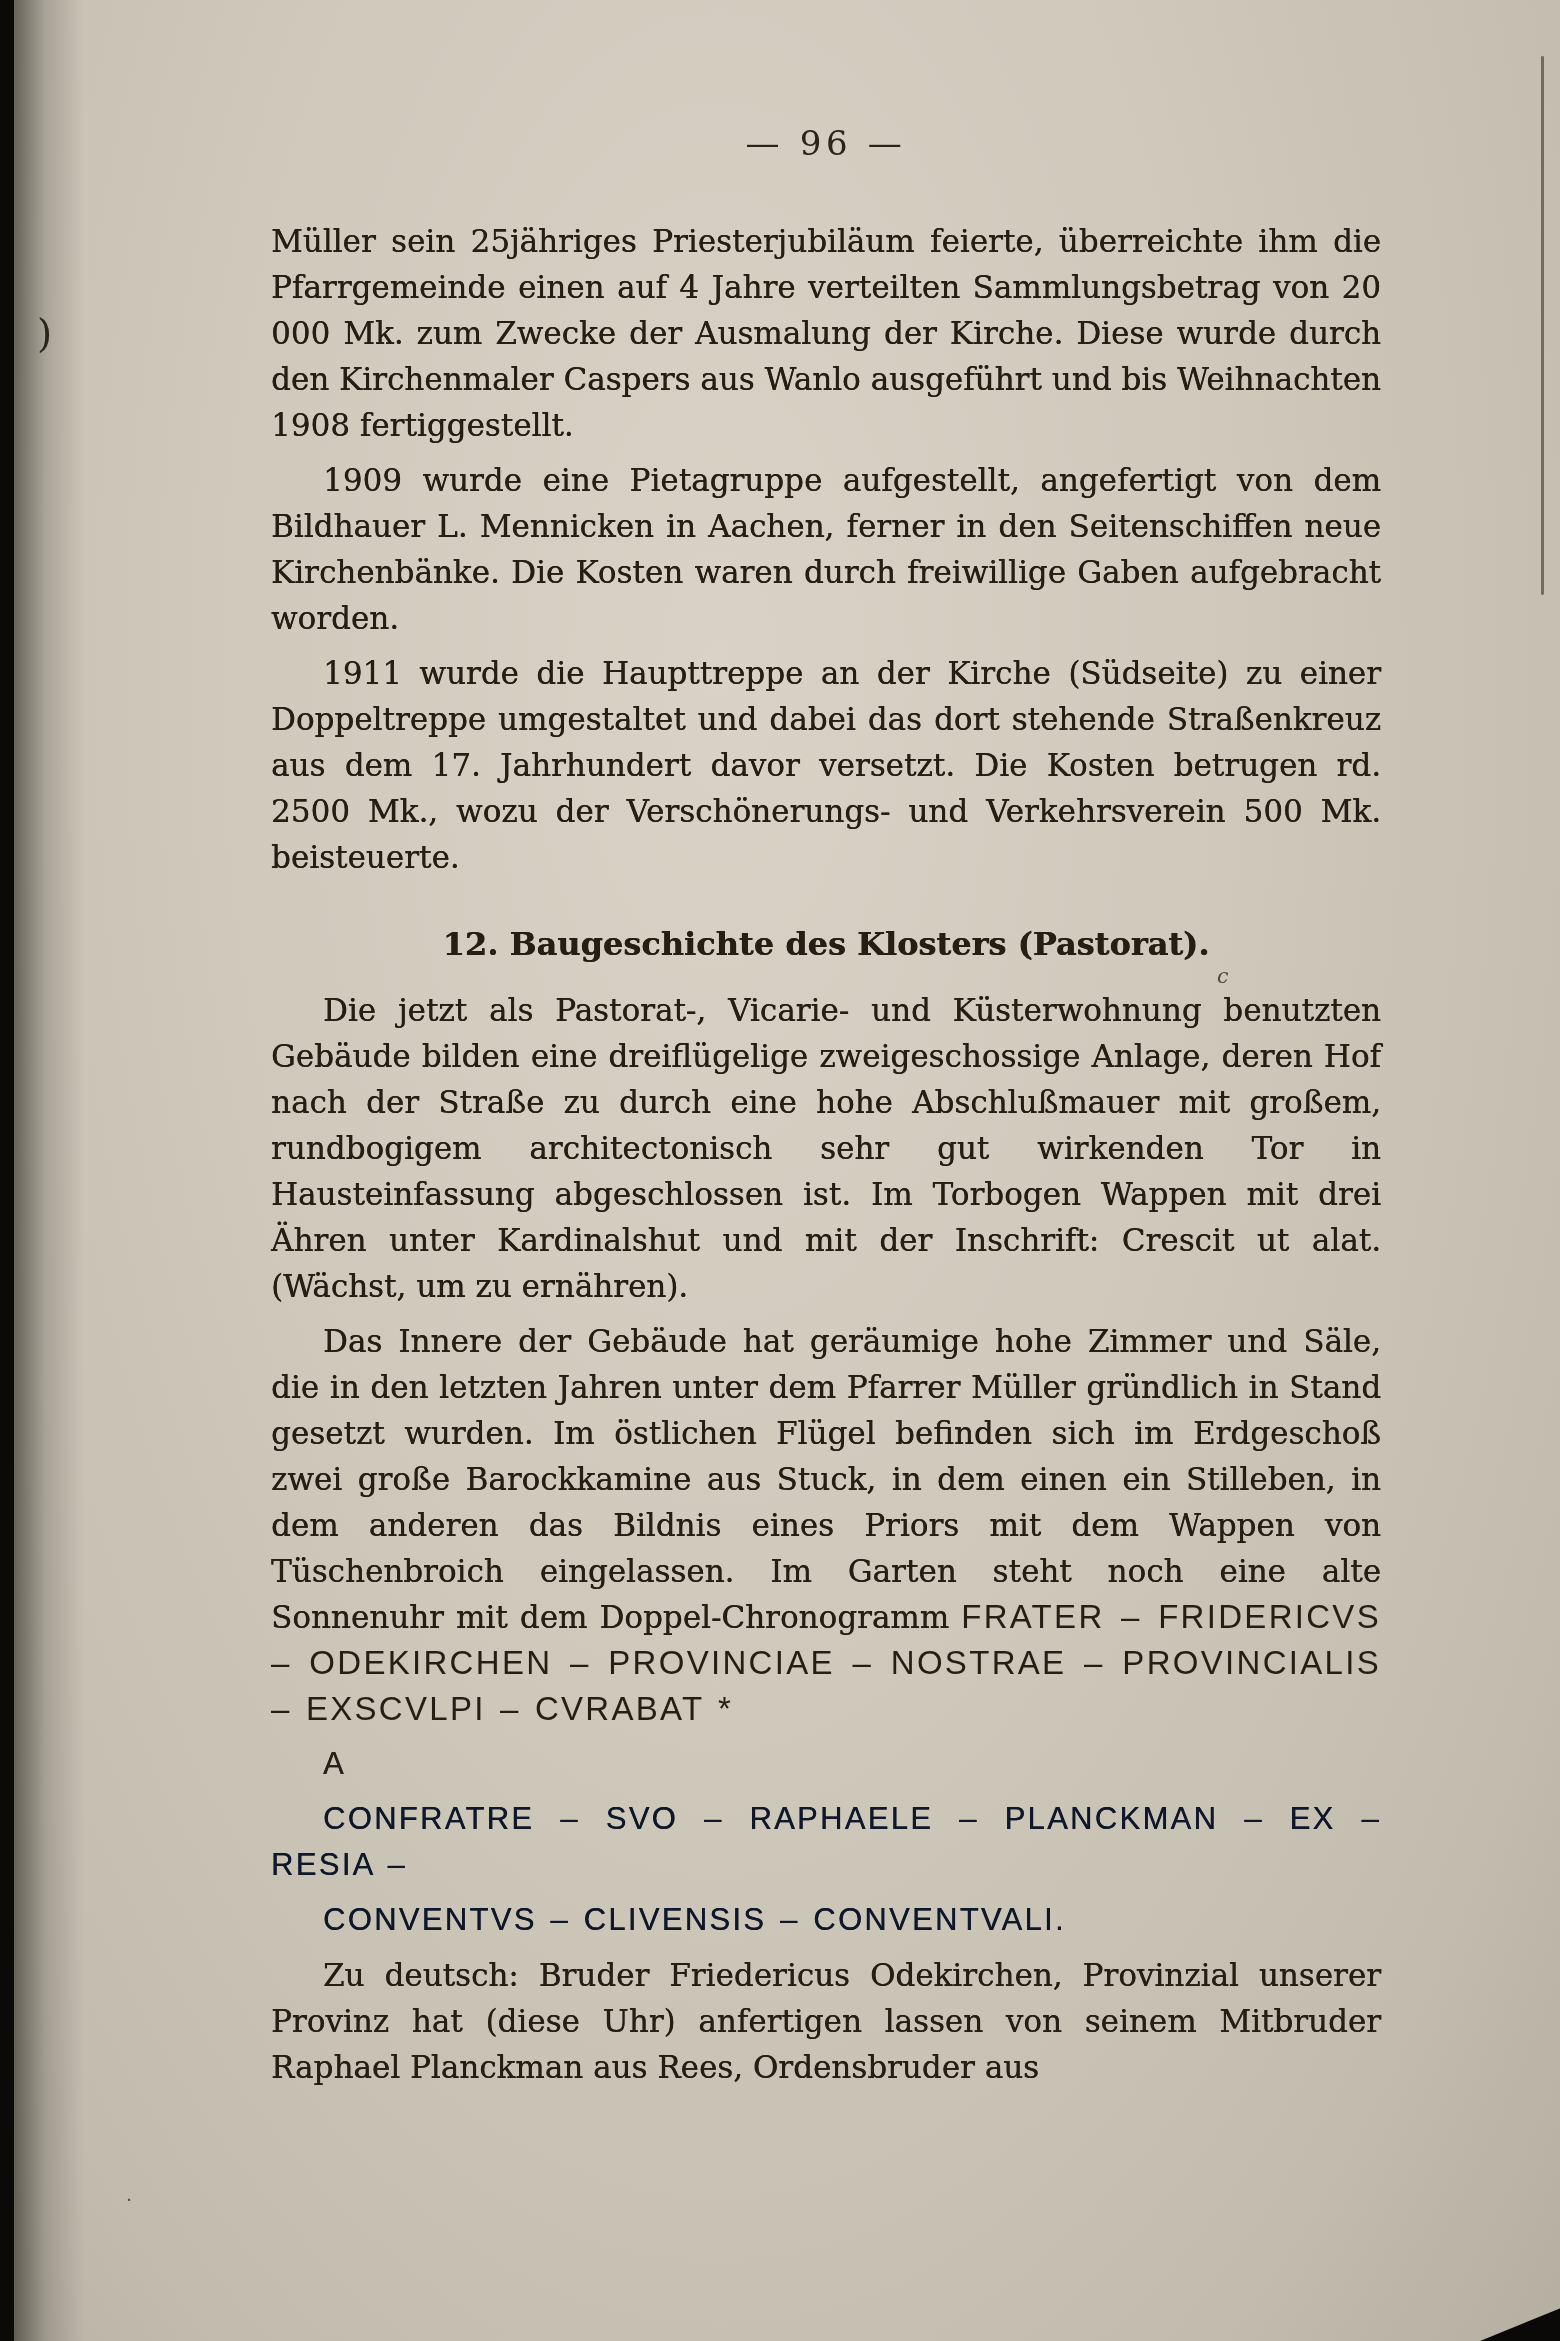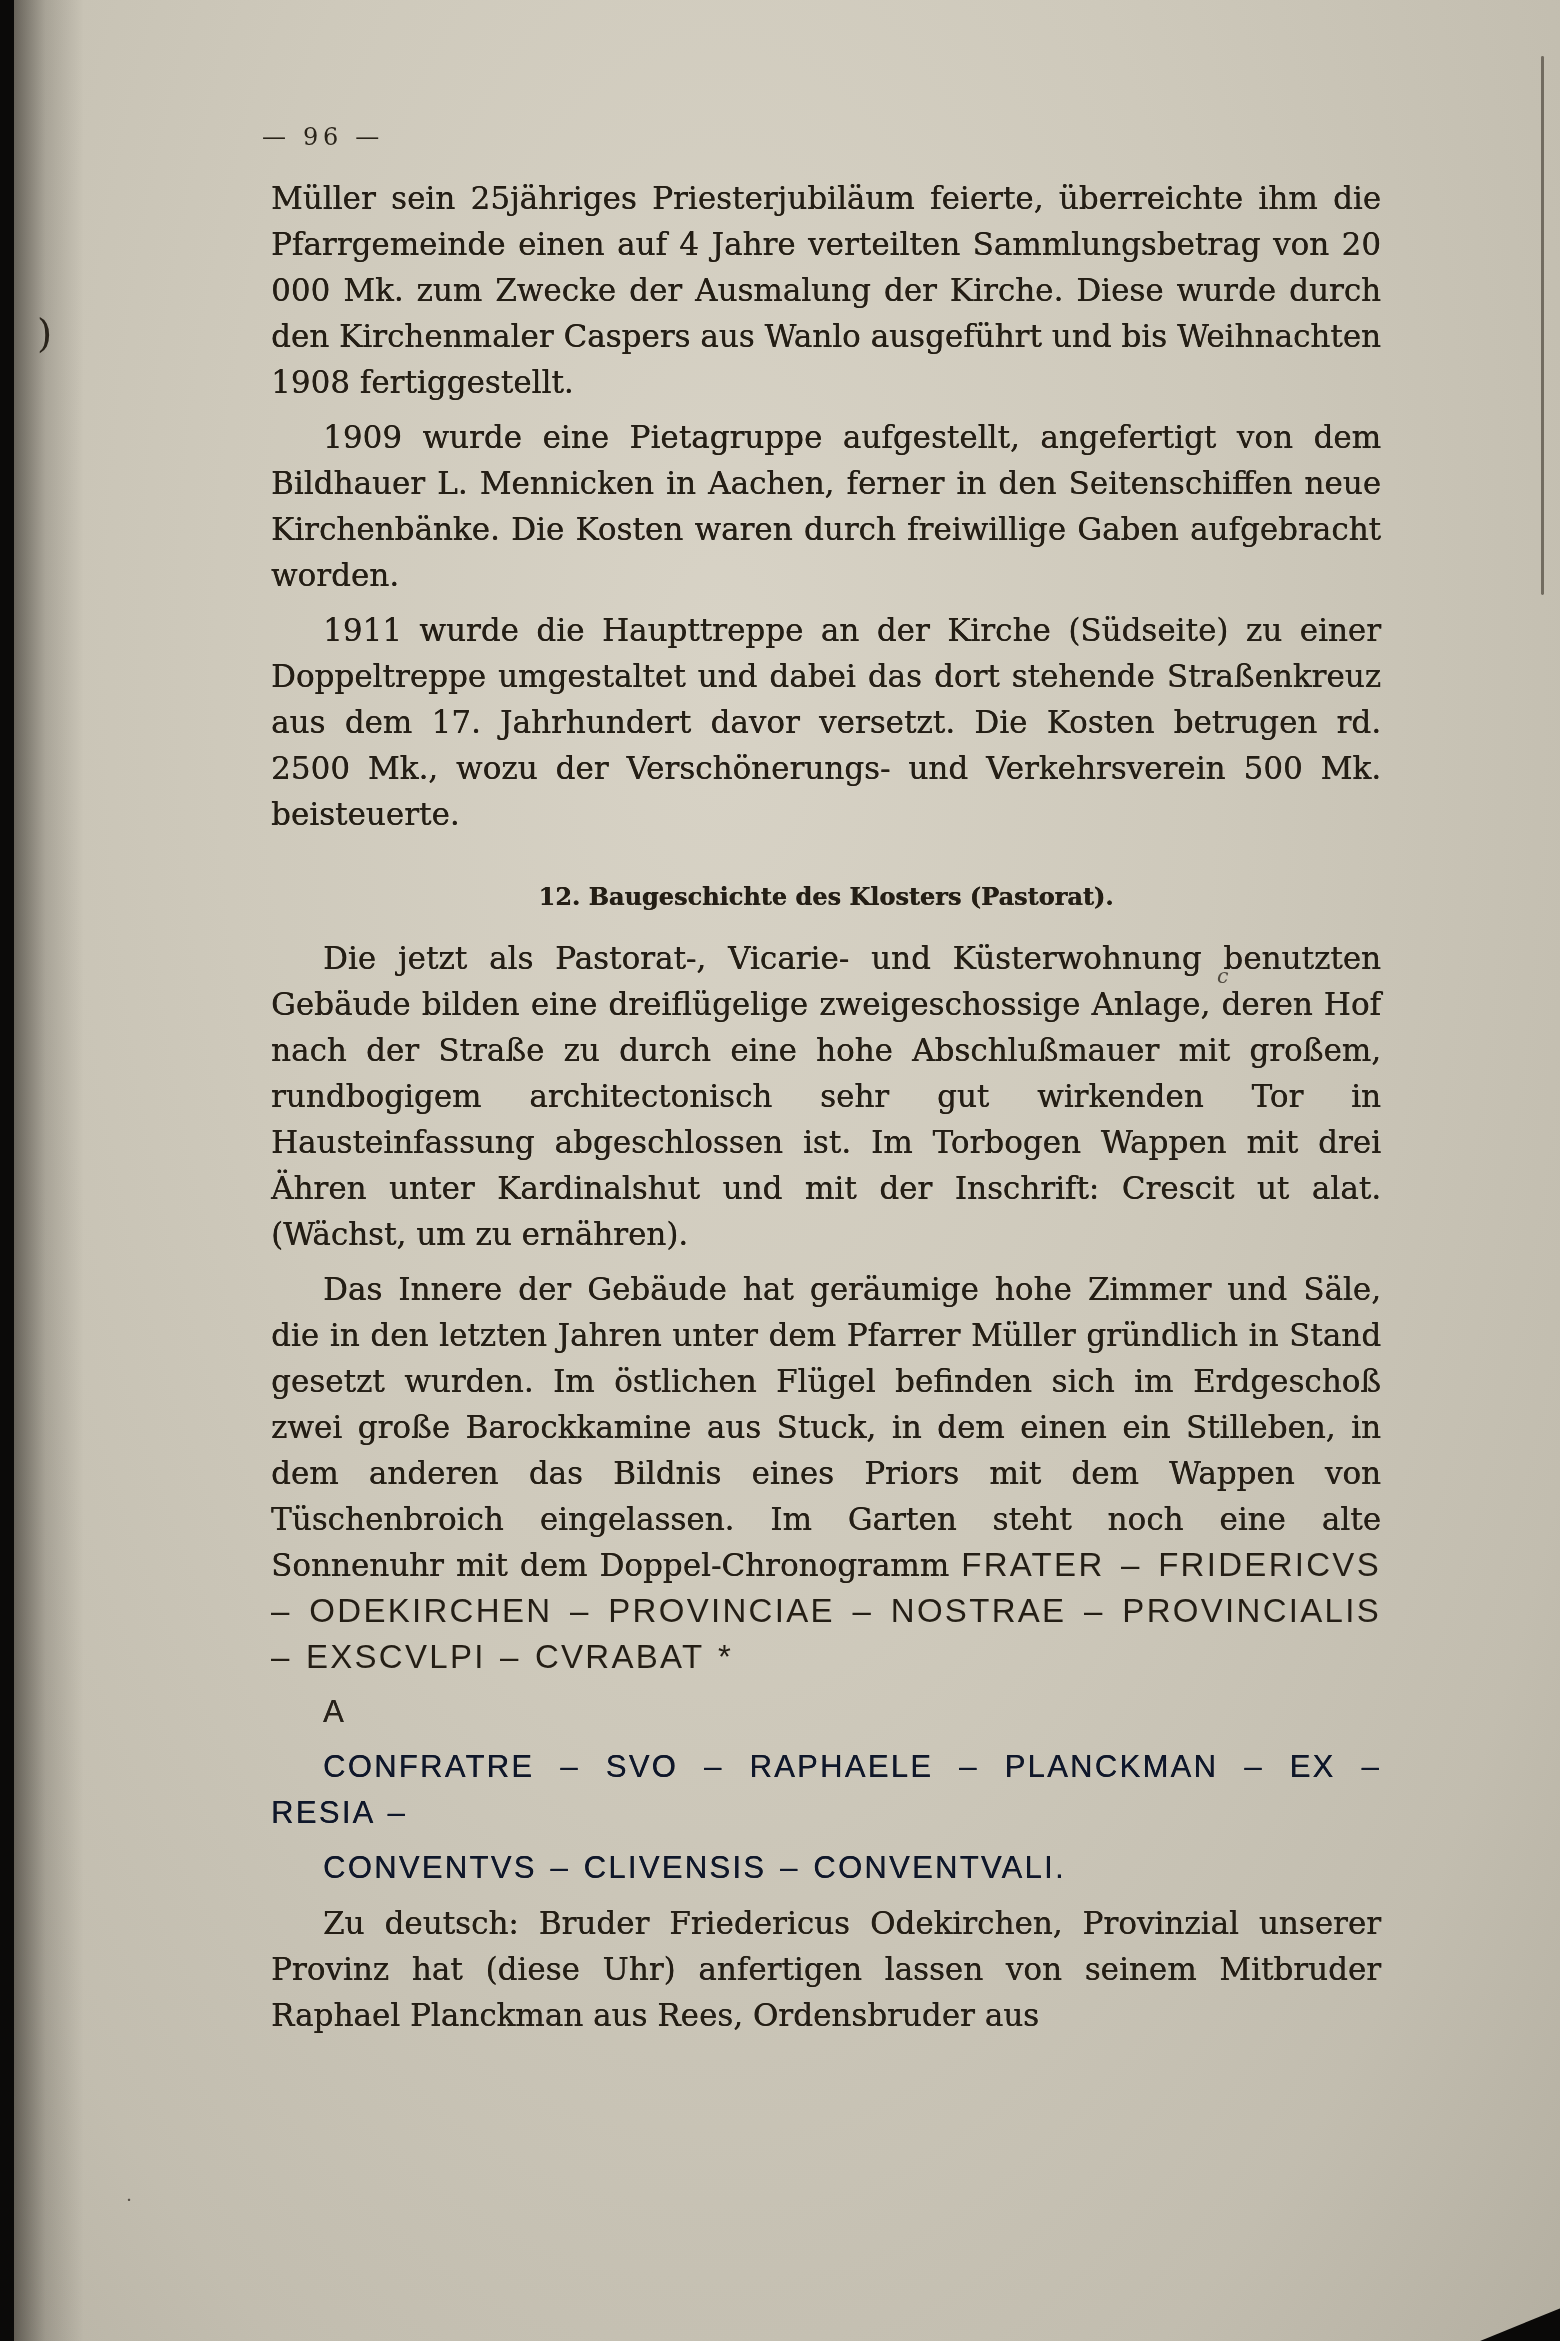--- a/index.html
+++ b/index.html
@@ -71,41 +71,41 @@
     font-style: italic;
   }
 
   
   .text-column {
     position: absolute;
     left: 262px; top: 0;
     width: 1128px;
   }
   .page-number {
-    text-align: left;
+    text-align: center;
     margin-top: 123px;
-    margin-bottom: 24px;
-    font-size: 24px;
+    margin-bottom: 55px;
+    font-size: 34px;
     letter-spacing: 4.7px;
     color: #2a241a;
   }
   .body-text p {
     margin: 9px;
     font-size: 31px;
     line-height: 46px;
     text-align: justify;
     text-indent: 52px;
     text-shadow: 0.3px 0 0 currentColor;
   }
   .body-text p.no-indent { text-indent: 0; }
 
   .section-heading {
     margin: 45px 0 24px 0;
     text-align: center;
-    font-size: 24px;
+    font-size: 32px;
     font-weight: bold;
     text-shadow: 0.4px 0 0 currentColor;
   }
 
   .latin {
     font-family: "Liberation Sans", sans-serif;
     font-size: 33px;
     letter-spacing: 2.3px;
     word-spacing: 2.8px;
     text-shadow: none;

